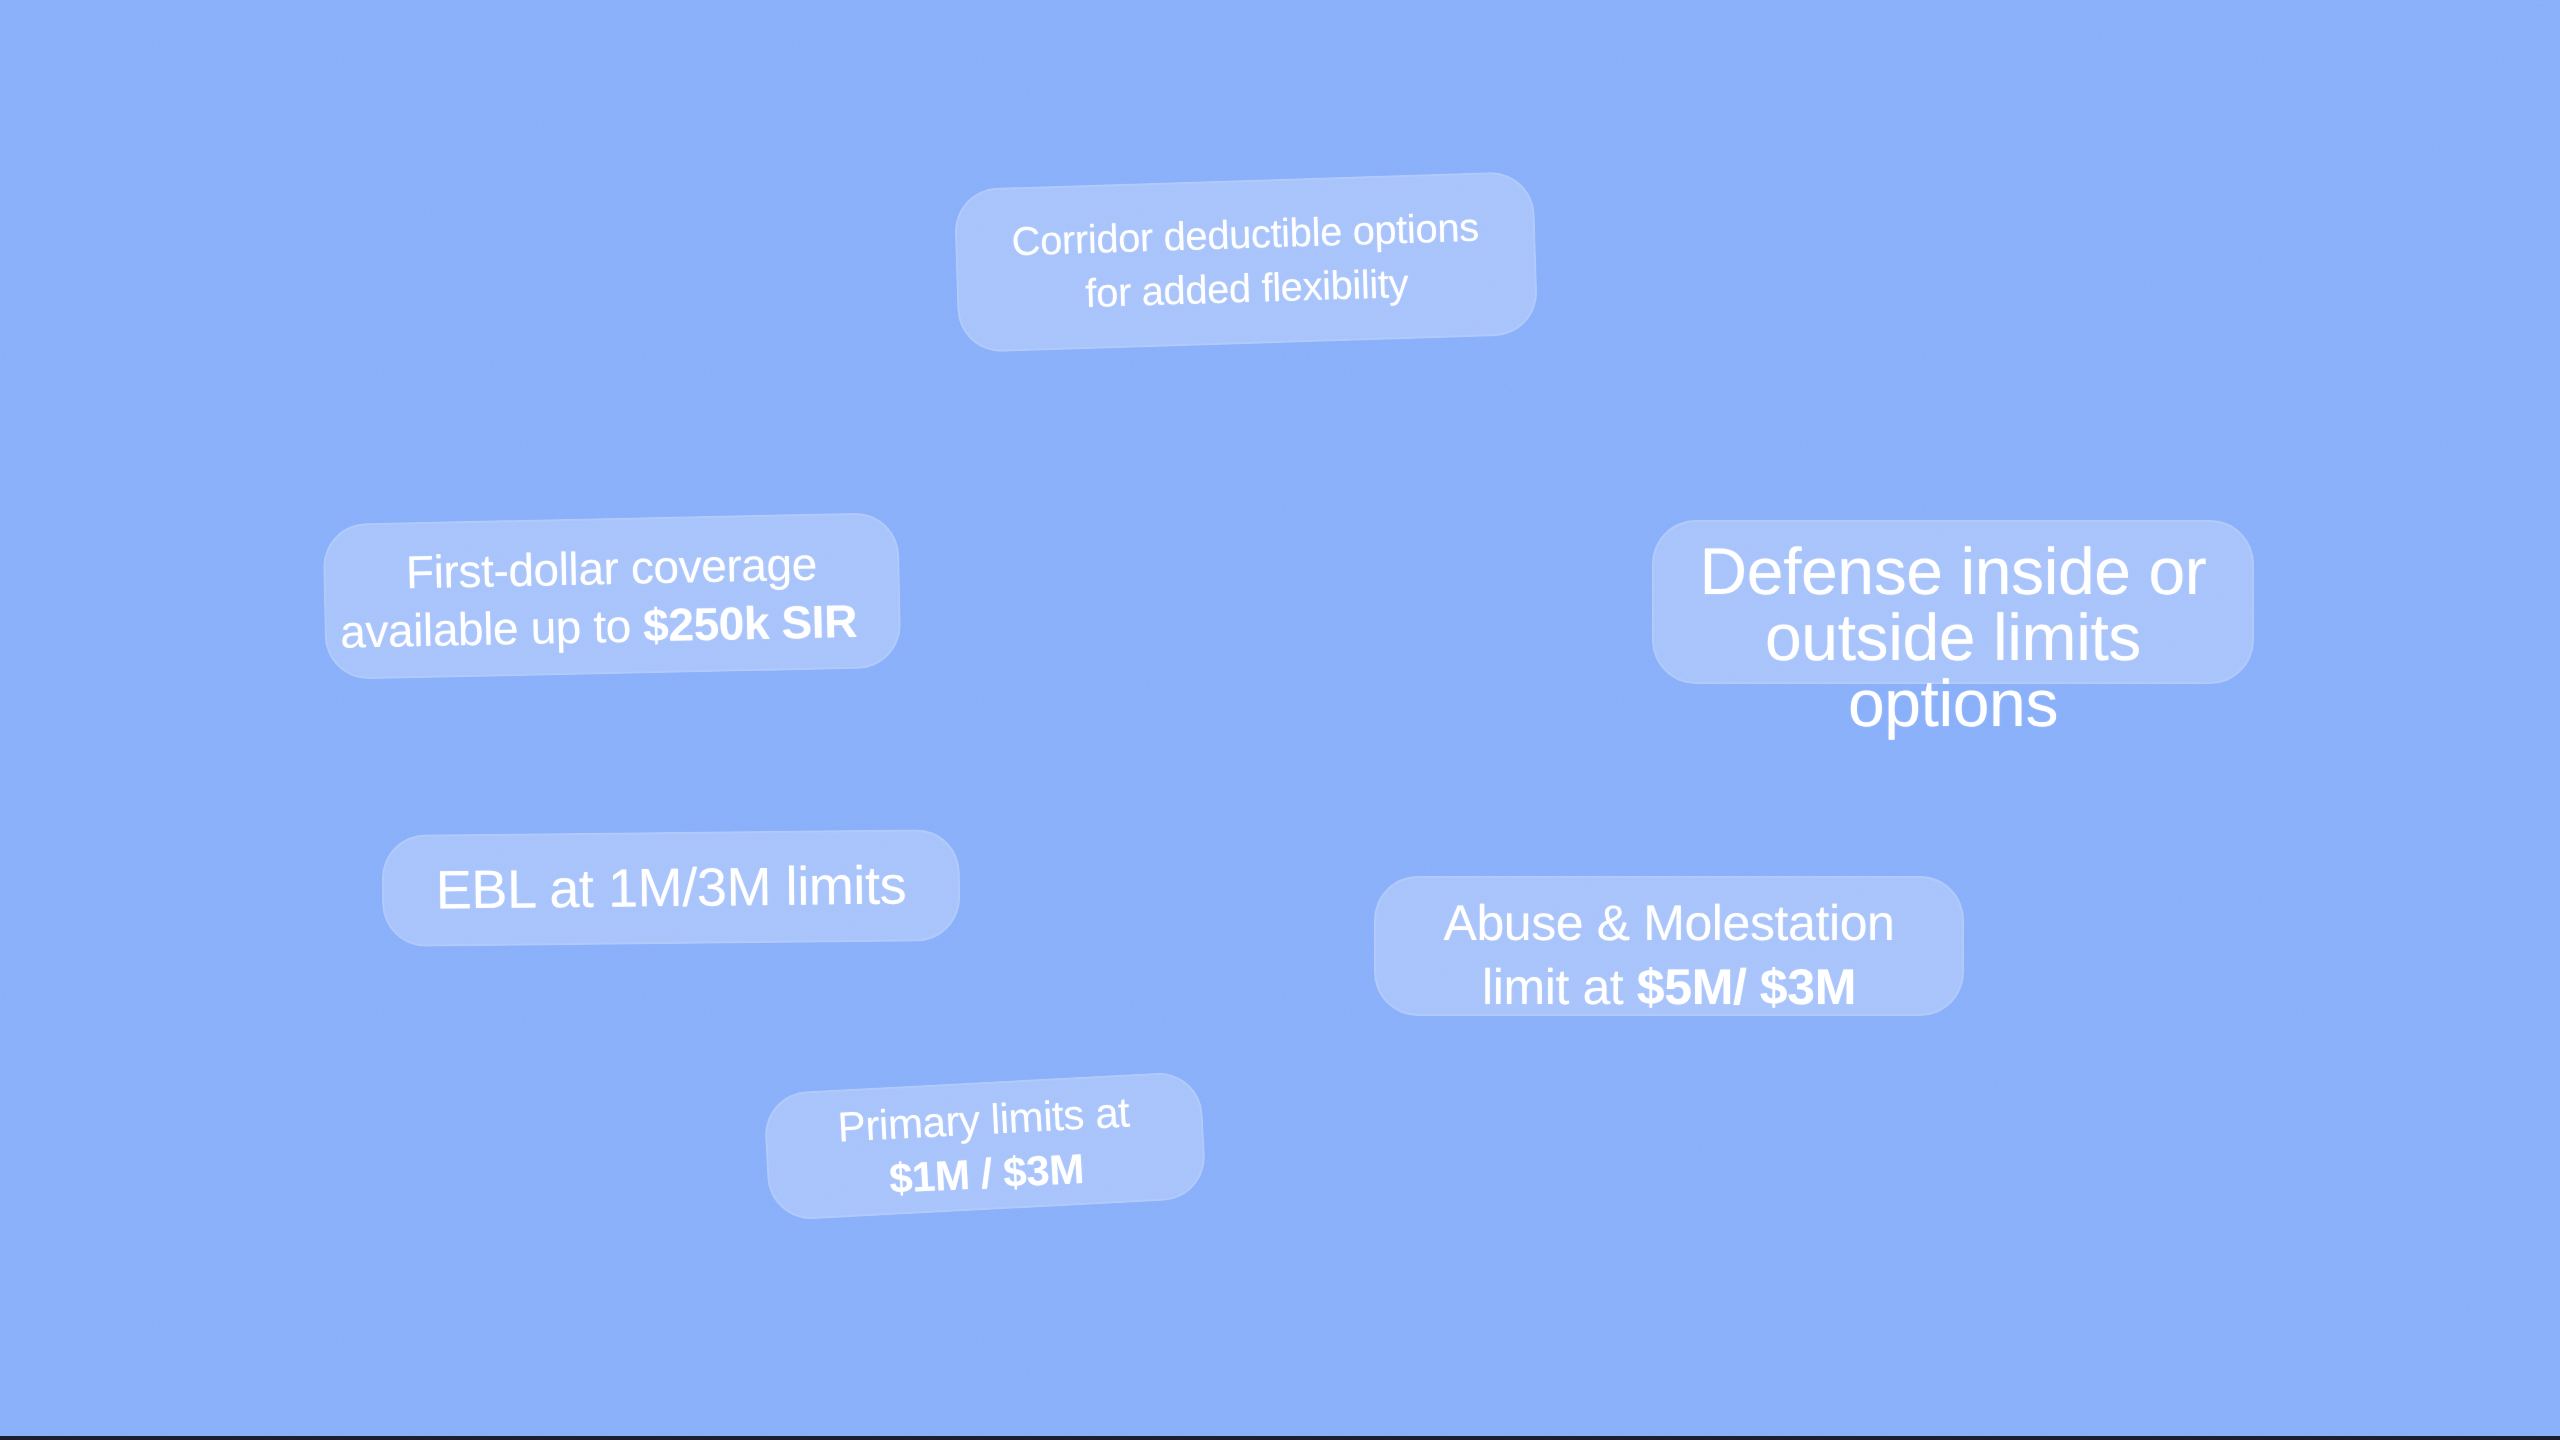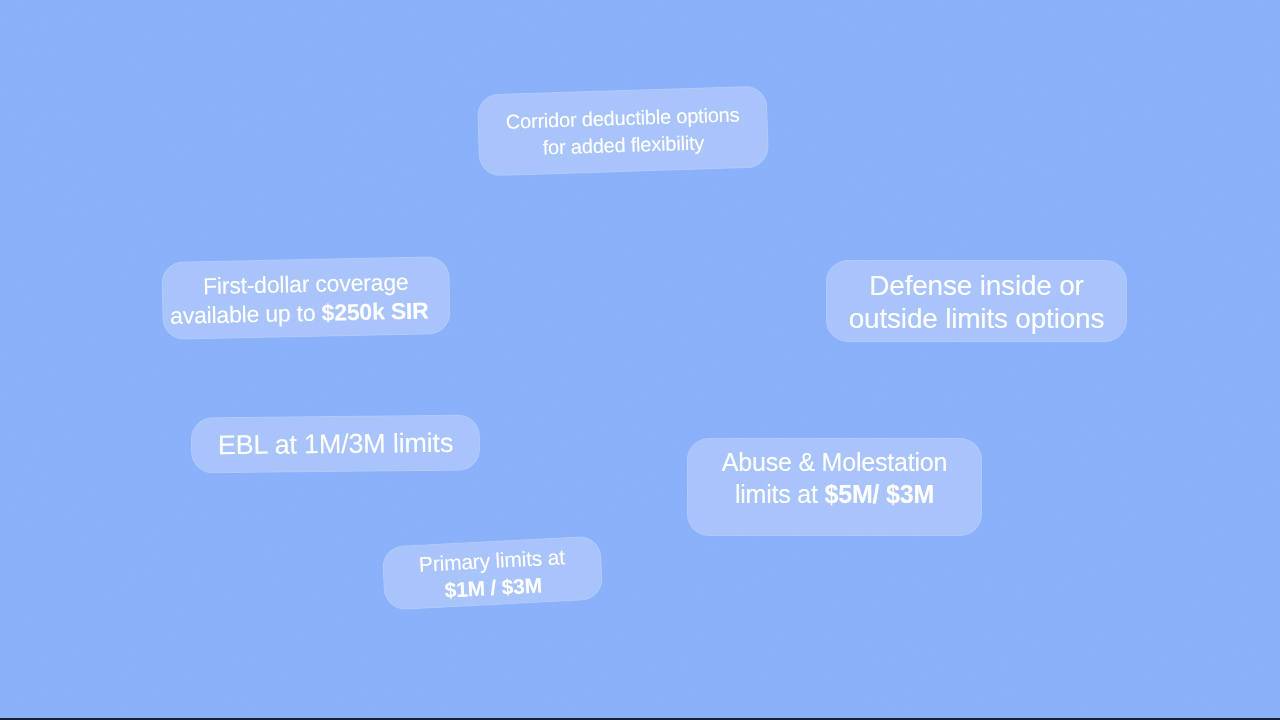--- a/index.html
+++ b/index.html
@@ -50,29 +50,29 @@
     overflow: hidden;
   }
   .pill--firstdollar .line--clip {
     white-space: nowrap;
   }
   .pill--firstdollar .line--clip .shift {
     position: relative; left: -7px; display: inline-block;
   }
   .pill--defense {
     left: 826px; top: 260px; width: 301px; height: 82px;
-    font-size: 28px; line-height: 33px; padding-top: 8px;
+    font-size: 33px; line-height: 33px; padding-top: 8px;
   }
   .pill--ebl {
     left: 191px; top: 416px; width: 289px; height: 56px;
     transform: rotate(-0.6deg);
     font-size: 27px; line-height: 28px; padding-top: 13px;
   }
   .pill--abuse {
-    left: 687px; top: 438px; width: 295px; height: 98px;
+    left: 687px; top: 438px; width: 295px; height: 70px;
     font-size: 25px; line-height: 32px; padding-top: 7px;
   }
   .pill--primary {
     left: 383px; top: 541px; width: 219px; height: 64px;
     transform: rotate(-3deg);
     font-size: 21px; line-height: 27px; padding-top: 5px;
   }
 
   .grain {
     position: absolute;
@@ -108,21 +108,21 @@
     <span class="line">Defense inside or</span>
     <span class="line">outside limits options</span>
   </div>
 
   <div class="pill pill--ebl">
     <span class="line">EBL at 1M/3M limits</span>
   </div>
 
   <div class="pill pill--abuse">
     <span class="line">Abuse &amp; Molestation</span>
-    <span class="line"><span>limits at </span><b>$5M/ $3M</b></span>
+    <span class="line"><span>limit at </span><b>$5M/ $3M</b></span>
   </div>
 
   <div class="pill pill--primary">
     <span class="line">Primary limits at</span>
     <span class="line"><b>$1M / $3M</b></span>
   </div>
 
   <svg class="grain" xmlns="http://www.w3.org/2000/svg" width="1280" height="720">
     <filter id="grain-filter">
       <feTurbulence type="fractalNoise" baseFrequency="0.8" numOctaves="2" stitchTiles="stitch"></feTurbulence>

